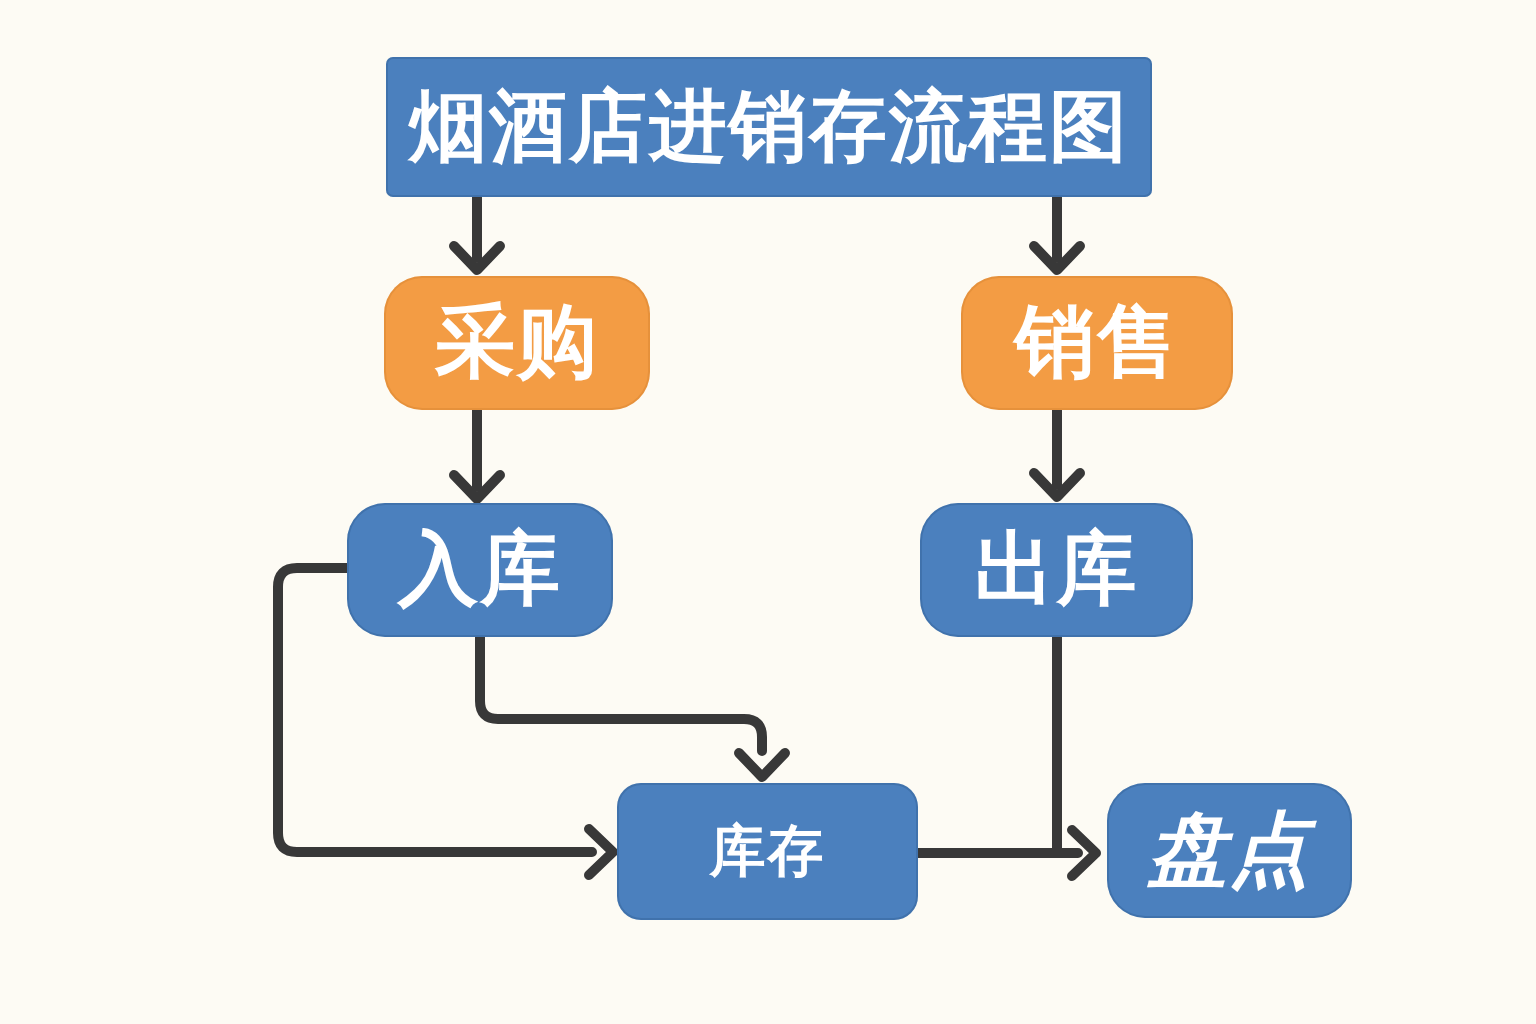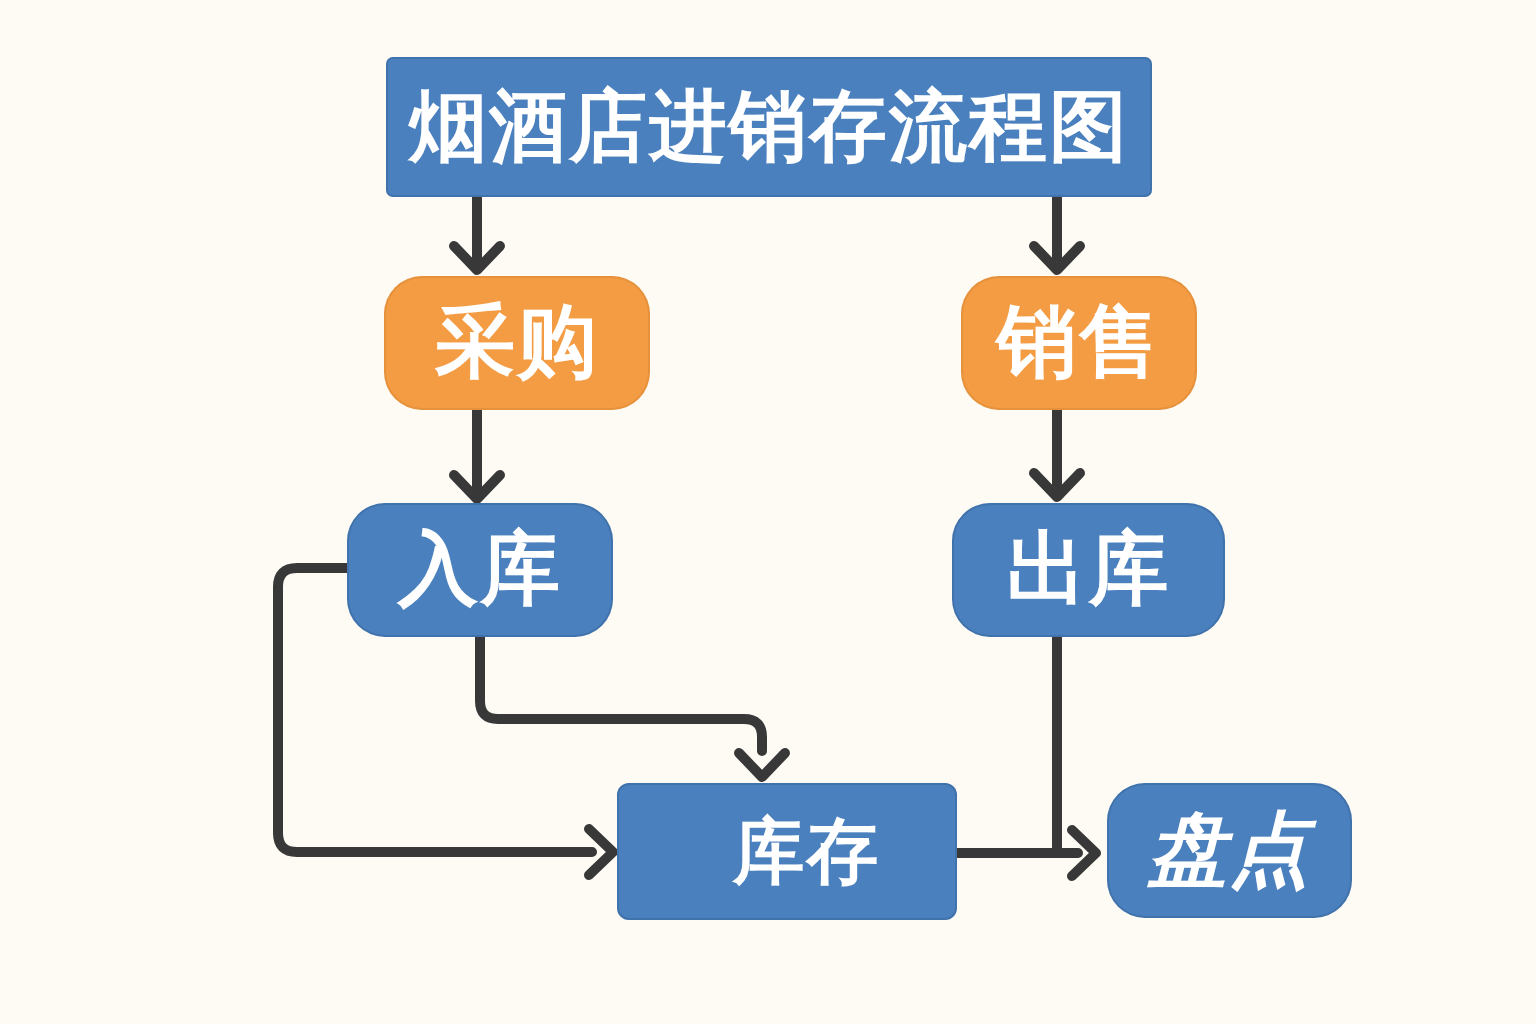--- a/index.html
+++ b/index.html
@@ -57,40 +57,38 @@
     font-size: 78px;
     border-radius: 7px;
   }
   .node-purchase {
     left: 343px; top: 276px;
     width: 266px; height: 134px;
     font-size: 80px;
   }
   .node-sales {
     left: 920px; top: 276px;
-    width: 236px; height: 134px;
+    width: 272px; height: 134px;
     font-size: 80px;
   }
   .node-inbound {
     left: 347px; top: 503px;
     width: 266px; height: 134px;
     font-size: 80px;
   }
   .node-outbound {
     left: 920px; top: 503px;
     width: 273px; height: 134px;
     font-size: 80px;
-    margin-left: 32px;
   }
   .node-inventory {
     left: 617px; top: 783px;
     width: 301px; height: 137px;
-    font-size: 72px;
-    border-radius: 12px;
-    padding-left: 39px;
+    font-size: 56px;
+    border-radius: 24px;
   }
   .node-stocktake {
     left: 1107px; top: 783px;
     width: 245px; height: 135px;
     font-size: 80px;
     font-style: italic;
   }
 </style>
 </head>
 <body>

